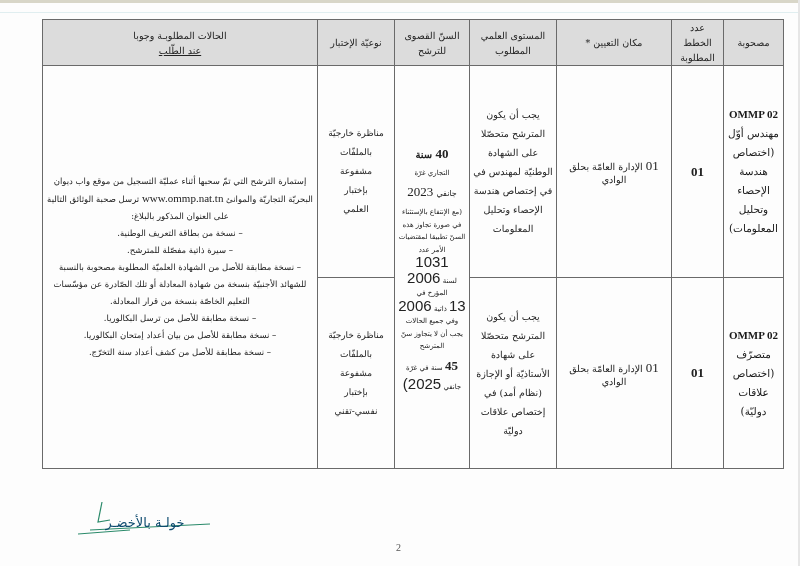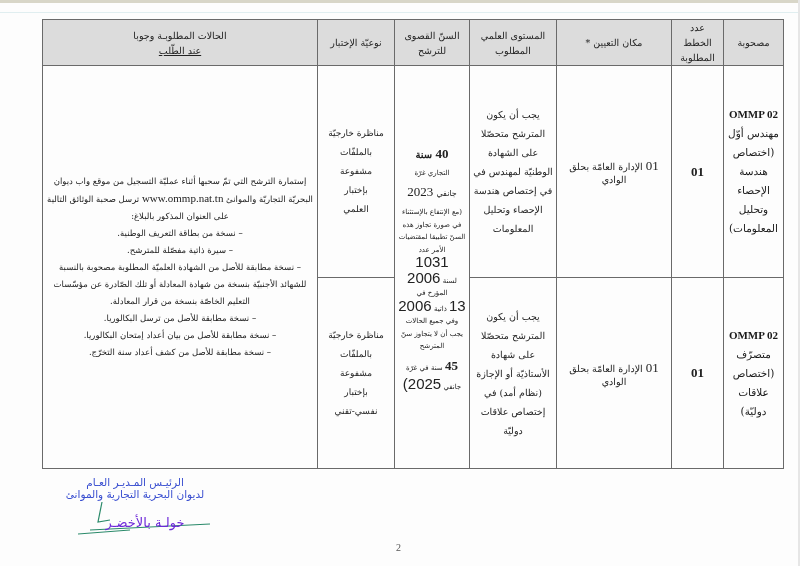--- a/index.html
+++ b/index.html
@@ -129,21 +129,21 @@
       direction: rtl;
       font-family: "DejaVu Sans", sans-serif;
       letter-spacing: 0.5px;
     }
     .sign-name {
       position: absolute;
       left: 95px;
       top: 515px;
       width: 100px;
       text-align: center;
-      color: #6d28d9;
+      color: #0c4a6e;
       font-size: 13px;
       direction: rtl;
       font-family: "DejaVu Sans", sans-serif;
     }
     .signature {
       position: absolute;
       left: 70px;
       top: 500px;
       width: 160px;
       height: 40px;
@@ -278,24 +278,20 @@
           <div>مناظرة خارجيّة</div>
           <div>بالملفّات</div>
           <div>مشفوعة</div>
           <div>بإختبار</div>
           <div>نفسي-تقني</div>
         </td>
       </tr>
     </tbody>
   </table>
 
-  <div class="stamp">
-    <div>الرئيـس المـديـر العـام</div>
-    <div>لديوان البحرية التجارية والموانئ</div>
-  </div>
 
   <svg class="signature" viewBox="0 0 160 40">
     <path d="M32 2 L28 22 L40 20 M20 30 Q60 28 100 26 L140 24" stroke="#2a8a6a" stroke-width="1.2" fill="none"></path>
     <path d="M8 34 L60 30" stroke="#2a8a6a" stroke-width="1" fill="none"></path>
   </svg>
 
   <div class="sign-name">خولـة بالأخضـر</div>
 
   <div class="page-number">2</div>
 </div>

